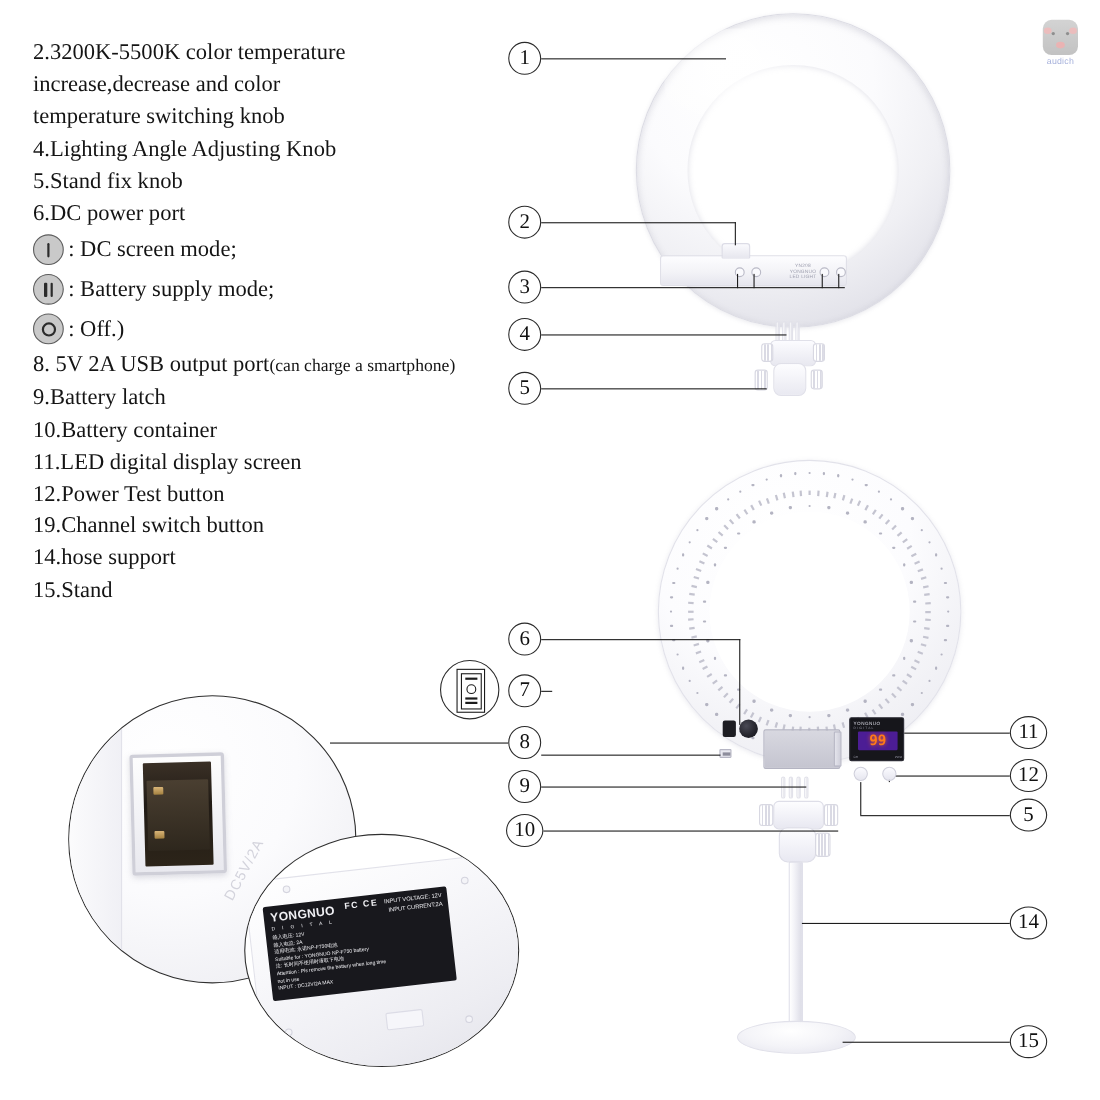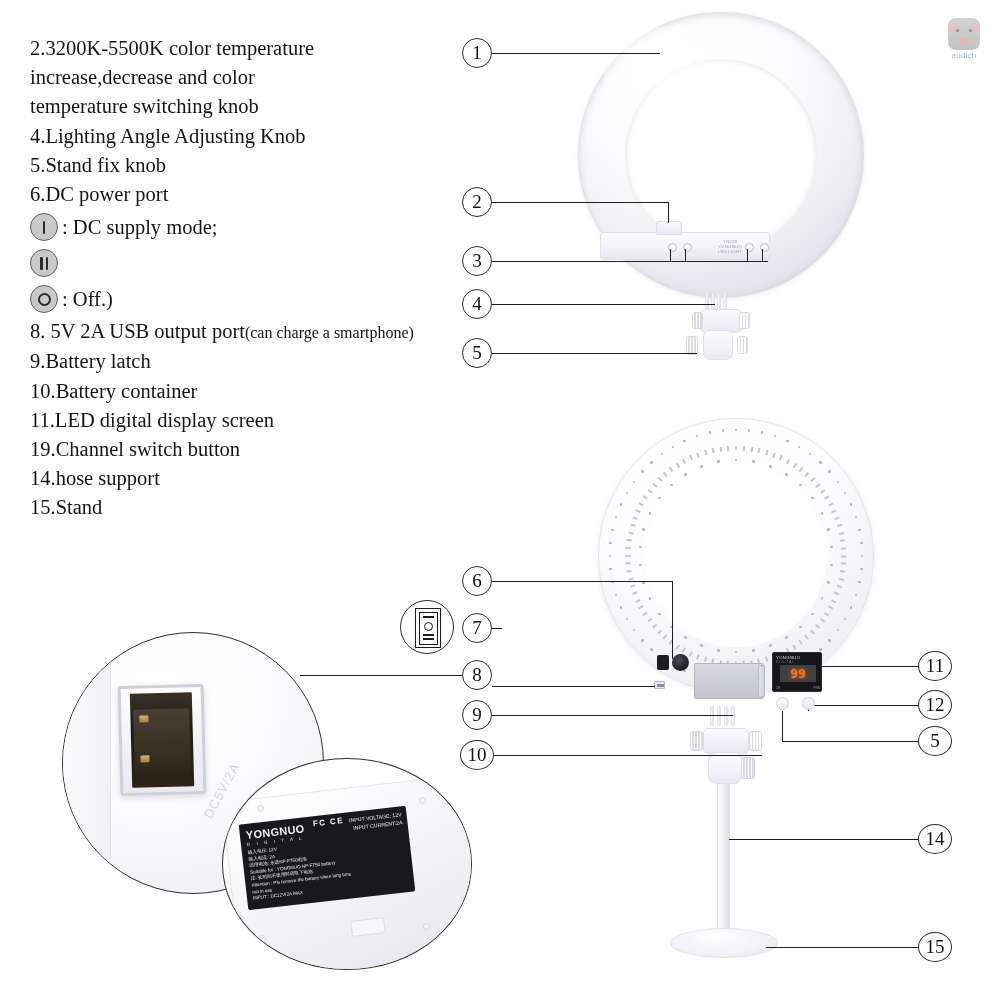--- a/index.html
+++ b/index.html
@@ -376,21 +376,21 @@
     color: #8d8d9c;
     letter-spacing: 1.1px;
     font-family: "Liberation Sans", sans-serif;
   }
   #display-digits {
     position: absolute;
     left: 7px;
     top: 12px;
     width: 36px;
     height: 17px;
-    background: #404040;
+    background: #4c1d95;
     border-radius: 1px;
     display: flex;
     align-items: center;
     justify-content: center;
     gap: 3px;
   }
   .seg-digit {
     font-family: "DejaVu Sans Mono", monospace;
     font-size: 13px;
     font-weight: bold;
@@ -789,39 +789,41 @@
     <div class="legend-line">increase,decrease and color</div>
     <div class="legend-line">temperature switching knob</div>
     <div class="legend-line">4.Lighting Angle Adjusting Knob</div>
     <div class="legend-line">5.Stand fix knob</div>
     <div class="legend-line">6.DC power port</div>
 
     <div class="mode-row">
       <span class="mode-badge">
         <span class="bar"></span>
       </span>
-      <span class="mode-text">: DC supply mode;</span>
+      <span class="mode-text">: DC screen mode;</span>
     </div>
     <div class="mode-row">
       <span class="mode-badge">
         <span class="bar"></span>
           <span class="bar"></span>
       </span>
+      <span class="mode-text">: Battery supply mode;</span>
     </div>
     <div class="mode-row">
       <span class="mode-badge">
         <span class="ring-o"></span>
       </span>
       <span class="mode-text">: Off.)</span>
     </div>
 
     <div class="legend-line"><span>8. 5V 2A USB output port</span><span class="legend-small">(can charge a smartphone)</span></div>
     <div class="legend-line">9.Battery latch</div>
     <div class="legend-line">10.Battery container</div>
     <div class="legend-line">11.LED digital display screen</div>
+    <div class="legend-line">12.Power Test button</div>
     <div class="legend-line">19.Channel switch button</div>
     <div class="legend-line">14.hose support</div>
     <div class="legend-line">15.Stand</div>
   </div>
 
   <div id="ring-front">
     <div class="torus"></div>
     <div class="hole"></div>
     <div class="sheen"></div>
   </div>

